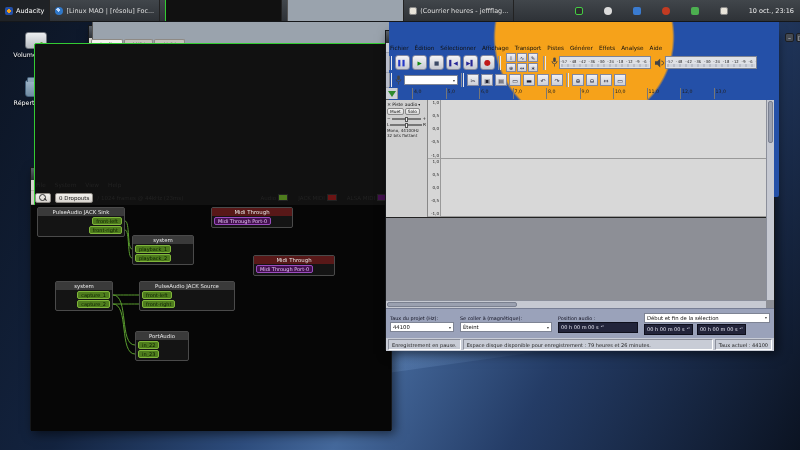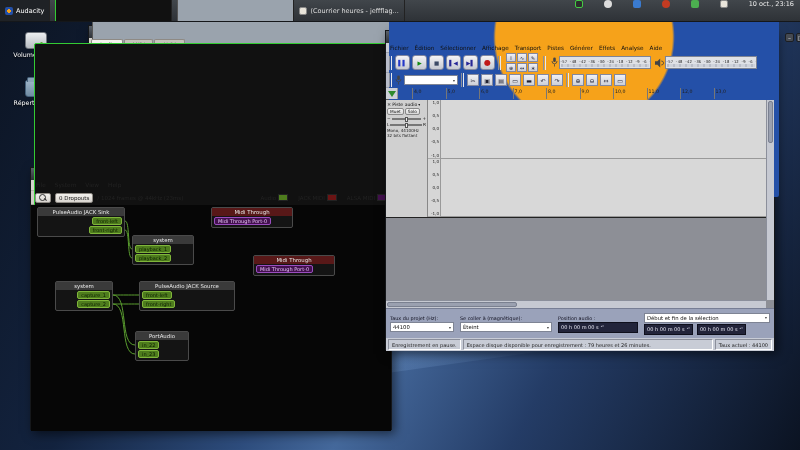--- a/index.html
+++ b/index.html
@@ -10,21 +10,21 @@
 .panel{position:absolute;top:0;left:0;width:800px;height:22px;background:linear-gradient(#41464b,#2e3237);border-bottom:1px solid #15171a;display:flex;align-items:stretch;z-index:60}
 .task{display:flex;align-items:center;gap:3px;padding:0 5px;border-right:1px solid #222;color:#ddd;font-size:6.5px;max-width:122px;white-space:nowrap;overflow:hidden;flex:0 1 auto}
 .task.pressed{background:#1f2226;color:#fff}
 .ti{width:8px;height:8px;border-radius:2px;flex:0 0 auto}
 .ti.audacity{background:radial-gradient(circle at 50% 50%,#f6a21a 0 35%,#2450a8 36% 100%)}
 .ti.globe{background:radial-gradient(circle at 40% 35%,#bcd9ff 0 25%,#2f77c8 26% 100%);border-radius:50%}
 .ti.patch{background:#111;border:1px solid #3c3;}
 .ti.jack{background:#1d7a74}
 .ti.qjack{background:#9aa3ad;border:1px solid #555}
 .ti.mail{background:#e8e4da;border:1px solid #888}
-.tray{margin-left:auto;display:flex;gap:21px;padding:0 6px}
+.tray{margin-left:auto;display:flex;align-items:center;gap:21px;padding:0 6px}
 .tri{width:8px;height:8px;border-radius:2px}
 .clock{color:#eee;font-size:6.5px;white-space:nowrap}
 
 .dicon{position:absolute;width:60px;text-align:center;color:#fff;font-size:6.3px;text-shadow:0 1px 2px #000;z-index:1}
 .dicon .ig{width:22px;height:17px;margin:0 auto 2px;position:relative}
 .ig.vol{background:linear-gradient(#eceef0,#b7bcc2);border:1px solid #70757c;border-radius:3px}
 .ig.vol:after{content:"";position:absolute;right:3px;bottom:3px;width:3px;height:3px;border-radius:50%;background:#5aa02c}
 .ig.folder{background:linear-gradient(#9db4c8,#6f8ba3);border:1px solid #44607a;border-radius:2px 4px 3px 3px}
 .ig.folder:before{content:"";position:absolute;top:-4px;left:1px;width:9px;height:4px;background:#8aa2b8;border:1px solid #44607a;border-bottom:none;border-radius:2px 2px 0 0}
 
@@ -139,20 +139,24 @@
 <body>
 
 <div class="streak"></div>
 
 <div class="panel">
   <div class="task pressed">
     <span class="ti audacity"></span>
     <span>Audacity</span>
   </div>
   <div class="task">
+    <span class="ti globe"></span>
+    <span>[Linux MAO | [résolu] Foc...</span>
+  </div>
+  <div class="task">
     <span class="ti patch"></span>
 
   </div>
   <div class="task">
     <span class="ti qjack"></span>
 
   </div>
   <div class="task">
     <span class="ti mail"></span>
     <span>(Courrier heures - jeffflag...</span>

